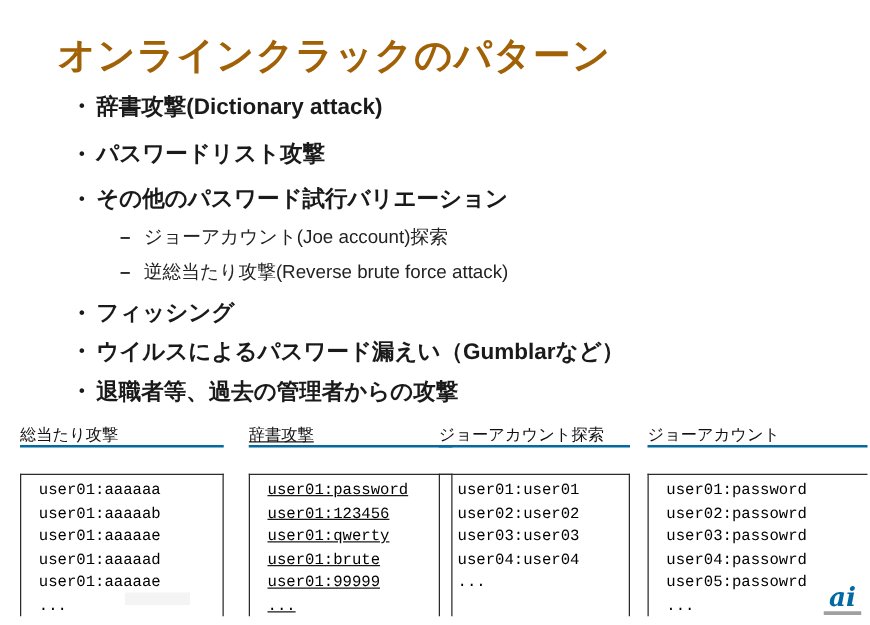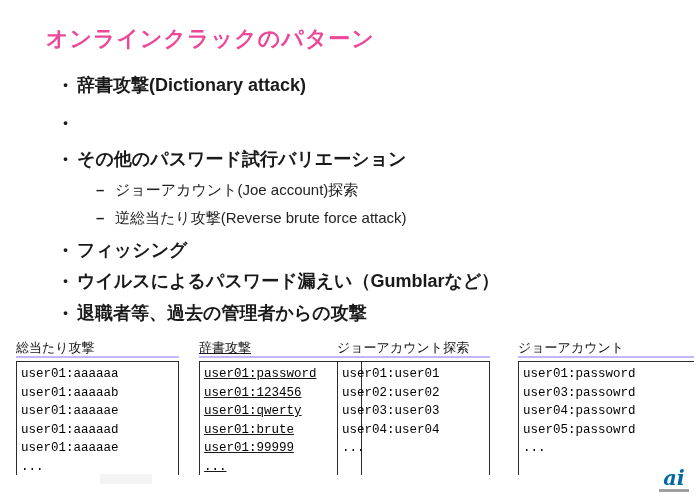--- a/index.html
+++ b/index.html
@@ -3,45 +3,45 @@
 <meta charset="utf-8">
 <style>
   html,body{margin:0;padding:0;background:#e8e8e8;}
   .slide{
     position:relative;width:696px;height:500px;background:#ffffff;
     font-family:"Liberation Sans",sans-serif;color:#1a1a1a;overflow:hidden;
     margin:0 auto;
   }
   .title{
     position:absolute;left:46px;top:24px;margin:0;
-    font-size:22px;font-weight:700;letter-spacing:1px;color:#ec4899;
+    font-size:30px;font-weight:700;letter-spacing:1px;color:#a16207;
   }
   .bullets{position:absolute;left:46px;top:73px;width:630px;}
   .li{display:flex;align-items:flex-start;}
   .li .mk{flex:0 0 auto;text-align:center;}
   .l1{font-size:18px;line-height:24px;font-weight:600;}
   .l1 .mk{width:23px;margin-left:8px;font-size:13px;line-height:24px;}
   .l2{font-size:15px;line-height:20px;font-weight:400;padding-left:50px;color:#222;}
   .l2 .mk{width:19px;font-size:15px;font-weight:700;line-height:20px;text-align:left;}
   .m14{margin-bottom:14px;} .m12{margin-bottom:12px;} .m9{margin-bottom:9px;}
   .m8{margin-bottom:8px;} .m10{margin-bottom:10px;} .m7{margin-bottom:7px;}
   .examples{position:absolute;left:16px;top:340px;width:680px;height:134px;}
   .col{position:absolute;top:0;}
   .c0{left:0;width:163px;}
   .c1{left:183px;width:163px;text-decoration:underline;}
-  .c2{left:321px;width:153px;}
+  .c2{left:335px;width:153px;}
   .c3{left:502px;width:176px;}
   .col-h{
     font-size:13px;line-height:15px;color:#111;
-    border-bottom:2px solid #c4b5fd;padding-bottom:1px;margin-bottom:3px;
+    border-bottom:2px solid #0369a1;padding-bottom:1px;margin-bottom:21px;
     white-space:nowrap;overflow:hidden;
   }
   .col-box{
     border:1px solid #2b2b2b;border-bottom:none;
-    height:110px;padding:3px 0 0 4px;box-sizing:content-box;
+    height:110px;padding:3px 0 0 14px;box-sizing:content-box;
     font-family:"Liberation Mono","DejaVu Sans Mono",monospace;
     font-size:12.5px;line-height:18.5px;color:#000;
     white-space:nowrap;overflow:hidden;
   }
   .c3 .col-box{border-right:none;}
   .mono-line{height:18.5px;}
   .wm-faint{
     position:absolute;left:100px;top:474px;width:52px;height:10px;
     background:#f4f4f4;
   }
@@ -64,20 +64,21 @@
 
   <h1 class="title">オンラインクラックのパターン</h1>
 
   <div class="bullets">
     <div class="li l1 m14">
       <span class="mk">•</span>
       <span class="tx">辞書攻撃(Dictionary attack)</span>
     </div>
     <div class="li l1 m12">
       <span class="mk">•</span>
+      <span class="tx">パスワードリスト攻撃</span>
     </div>
     <div class="li l1 m9">
       <span class="mk">•</span>
       <span class="tx">その他のパスワード試行バリエーション</span>
     </div>
     <div class="li l2 m8">
       <span class="mk">–</span>
       <span class="tx">ジョーアカウント(Joe account)探索</span>
     </div>
     <div class="li l2 m10">
@@ -132,20 +133,21 @@
         <div class="mono-line">user03:user03</div>
         <div class="mono-line">user04:user04</div>
         <div class="mono-line">...</div>
       </div>
     </div>
 
     <div class="col c3">
       <div class="col-h">ジョーアカウント</div>
       <div class="col-box">
         <div class="mono-line">user01:password</div>
+        <div class="mono-line">user02:passowrd</div>
         <div class="mono-line">user03:passowrd</div>
         <div class="mono-line">user04:passowrd</div>
         <div class="mono-line">user05:passowrd</div>
         <div class="mono-line">...</div>
       </div>
     </div>
 
   </div>
 
   <div class="wm-faint"></div>

